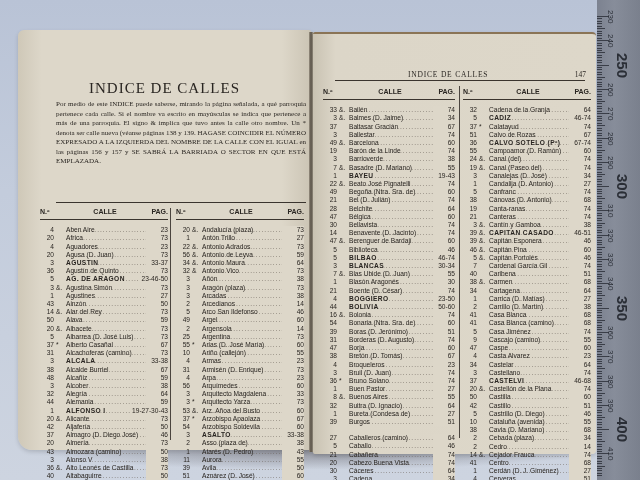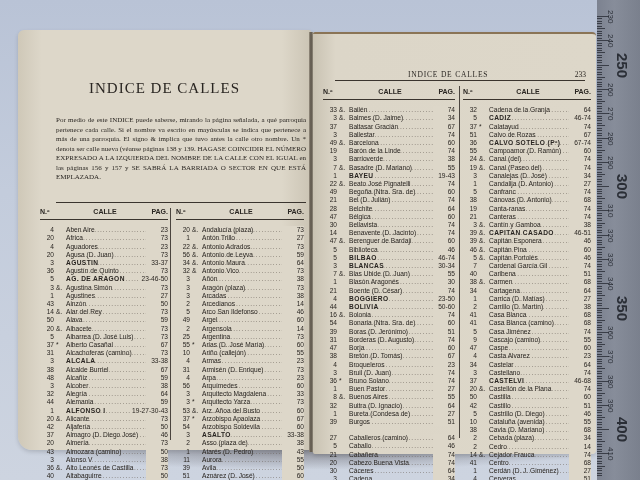--- a/index.html
+++ b/index.html
@@ -29,21 +29,21 @@
   }
   .spine {
     position:absolute; left:309px; top:32px; width:4px; height:420px;
     background: linear-gradient(90deg,#9c9484,#5a5248,#9c9484);
   }
   .title {
     position:absolute; left:0; width:100%; top:50px; text-align:center;
     font-family:"Liberation Serif", serif; font-size:15px; letter-spacing:1px;
   }
   .intro {
-    position:absolute; left:38px; top:86px; width:250px;
+    position:absolute; left:38px; top:70px; width:250px;
     font-family:"Liberation Serif", serif; font-size:7px; line-height:9.5px;
     text-align:justify;
   }
   .rule { position:absolute; height:1px; background:#3a342e; }
   .running-head {
     position:absolute; left:95px; top:36px;
     font-family:"Liberation Serif", serif; font-size:7.5px; letter-spacing:0.8px;
   }
   .page-num {
     position:absolute; right:10px; top:36px;
@@ -484,21 +484,21 @@
           <span class="p">60</span>
         </div>
       </div>
   </div>
 </div>
 
 <div class="spine"></div>
 
 <div class="page page-right">
   <div class="running-head">INDICE DE CALLES</div>
-  <div class="page-num">233</div>
+  <div class="page-num">147</div>
   <div class="rule" style="left:22px; top:46px; width:250px;"></div>
   <div class="vdiv" style="left:146px; top:52px; height:352px;"></div>
 
   <div class="col" style="left:10px; top:54px; width:132px;">
     <div class="col-head">
       <span class="n">N.º</span>
       <span class="c">CALLE</span>
       <span class="p">PAG.</span>
     </div>
     <div class="rows">

